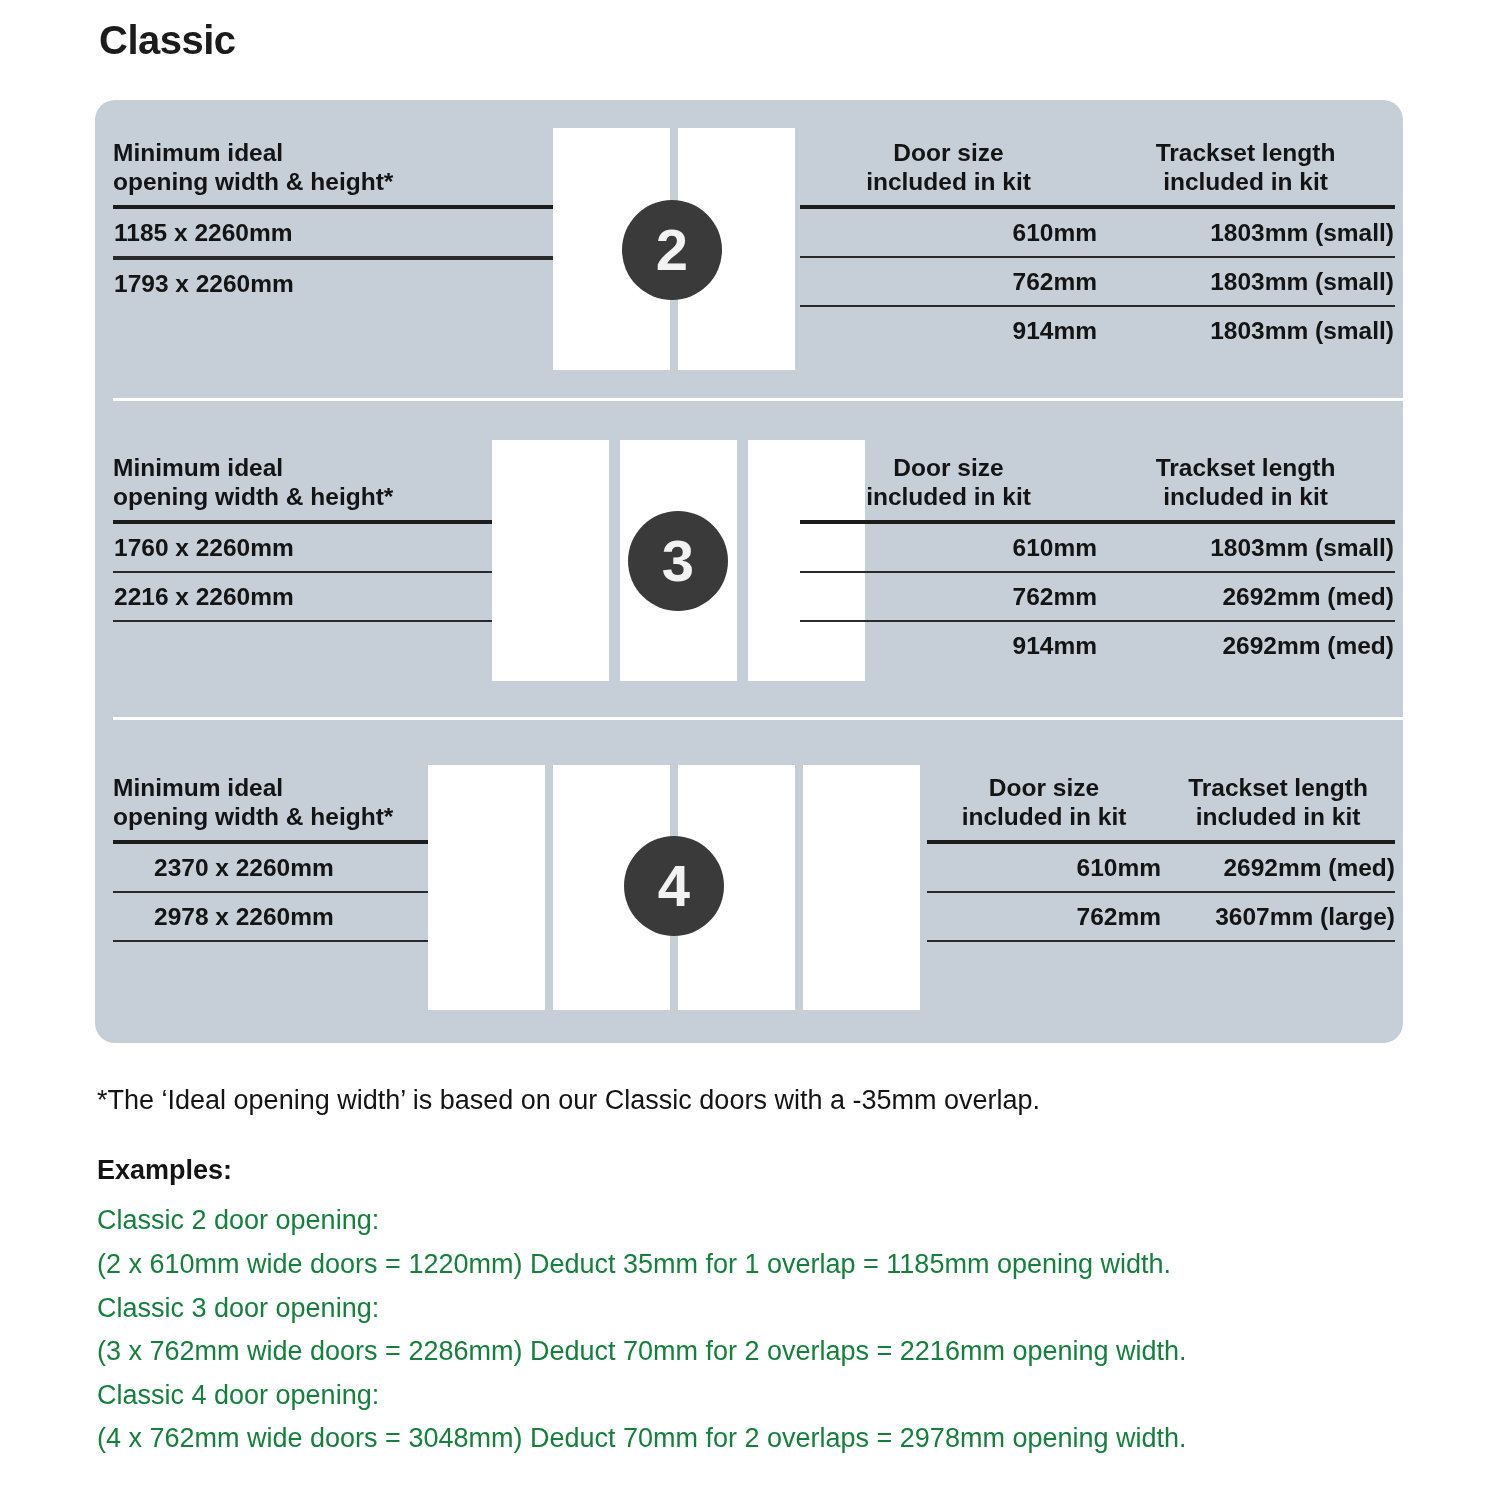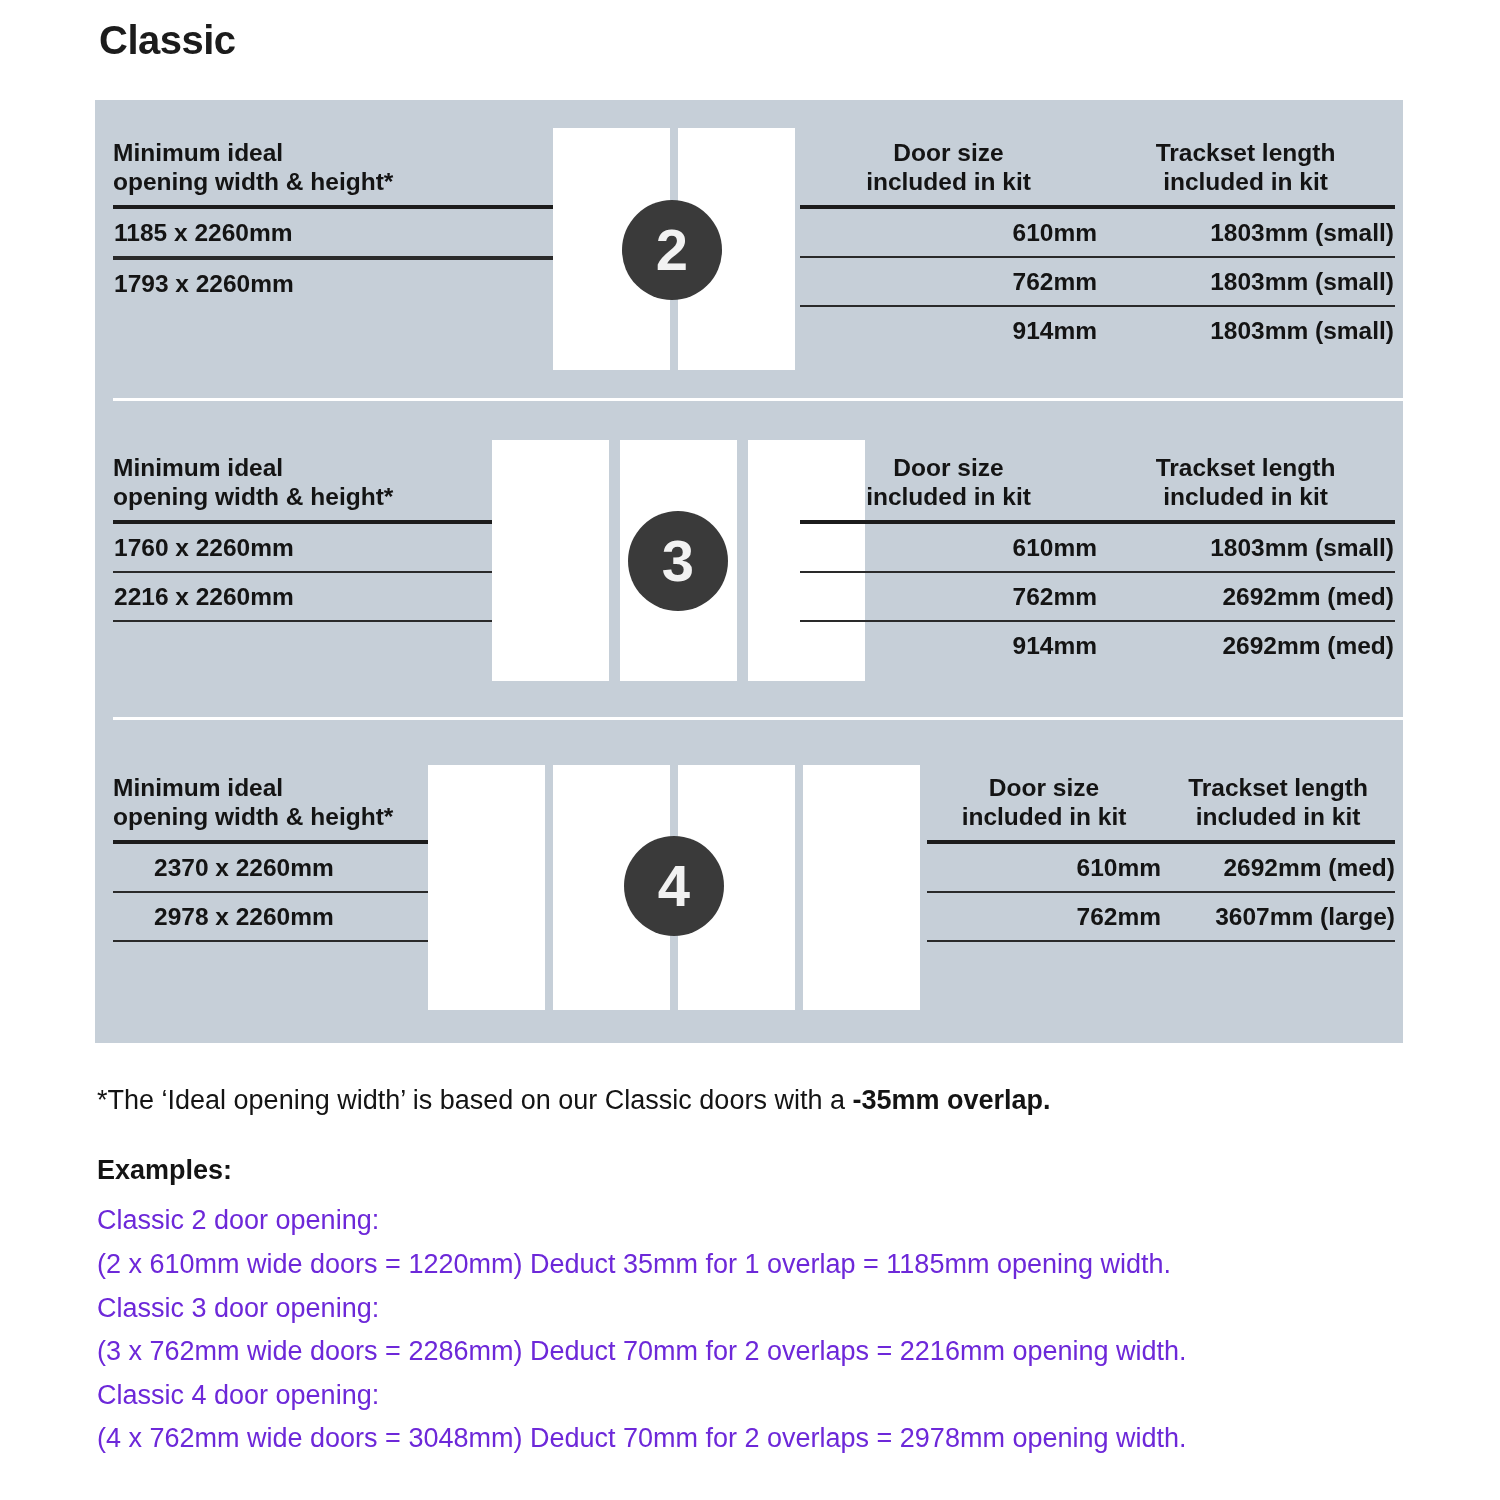--- a/index.html
+++ b/index.html
@@ -29,20 +29,21 @@
   }
 
   
   .panel {
     position: absolute;
     left: 95px;
     top: 100px;
     width: 1308px;
     height: 943px;
     background: #c6cfd8;
+    border-radius: 20px;
   }
 
   .section-divider {
     position: absolute;
     left: 18px;
     width: 1290px;
     height: 3px;
     background: #ffffff;
   }
   .section-divider.d1 { top: 298px; }
@@ -144,35 +145,35 @@
 
   
   .footnote {
     position: absolute;
     left: 97px;
     top: 1085px;
     font-size: 27px;
     color: #141414;
     white-space: nowrap;
   }
-  .footnote b { font-weight: 700; }
+  .footnote b { font-weight: 400; }
 
   .examples-title {
     position: absolute;
     left: 97px;
     top: 1155px;
     font-size: 27px;
     font-weight: 700;
     color: #141414;
   }
   .example-line {
     position: absolute;
     left: 97px;
     font-size: 27px;
-    color: #6d28d9;
+    color: #15803d;
     white-space: nowrap;
     text-align: center;
   }
   .e0 { top: 1205px; }
   .e1 { top: 1249px; }
   .e2 { top: 1293px; }
   .e3 { top: 1336px; }
   .e4 { top: 1380px; }
   .e5 { top: 1423px; }
 </style>

